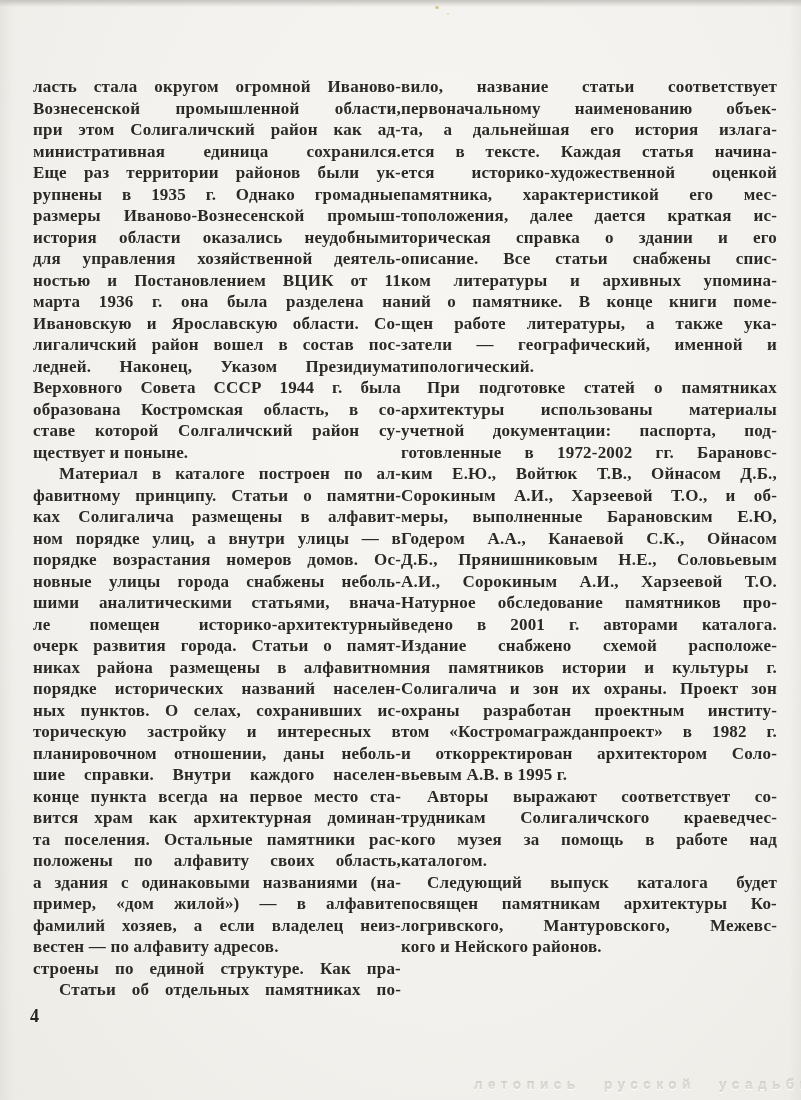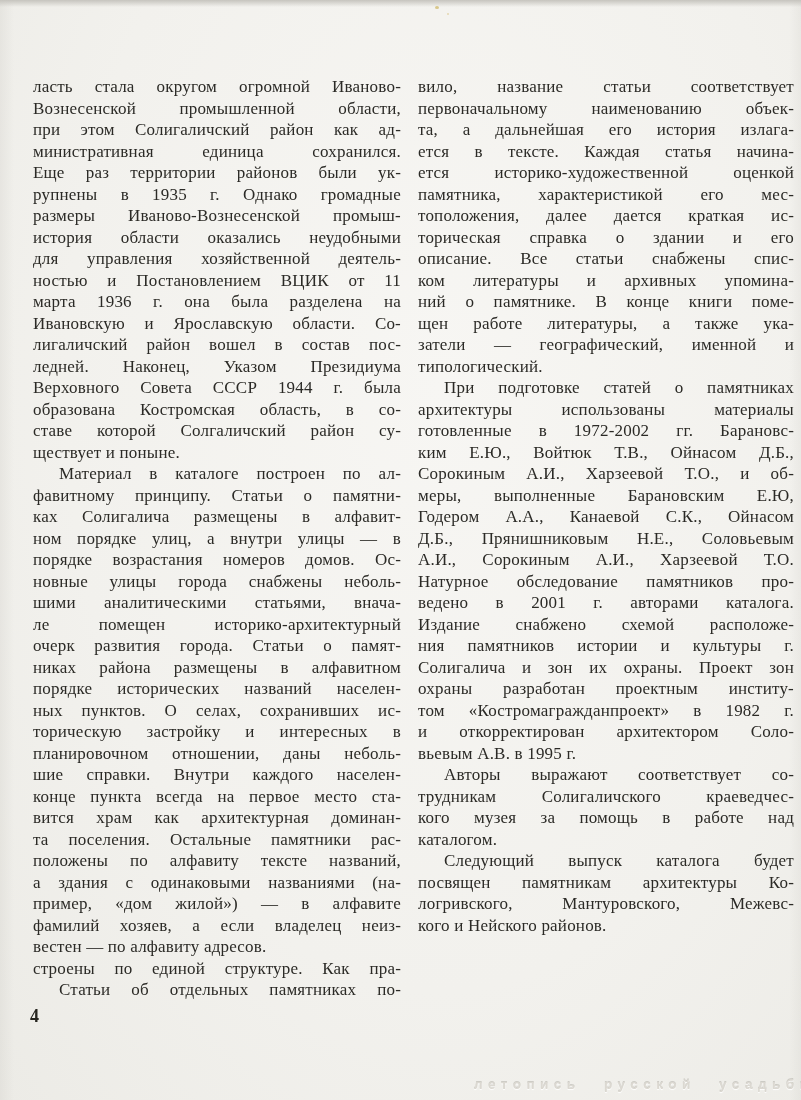--- a/index.html
+++ b/index.html
@@ -15,21 +15,21 @@
       linear-gradient(270deg, rgba(205,203,197,.22), rgba(0,0,0,0) 12px),
       radial-gradient(ellipse at 55% 35%, #f7f6f3 0%, #f2f1ed 60%, #ecebe6 100%);
     font-family: "Liberation Serif", "DejaVu Serif", serif;
     color: #2b2a26;
   }
   .columns {
     position: absolute;
     left: 33px;
     top: 76px;
     display: flex;
-    gap: 17px;
+    font-weight: bold;
   }
   .column { display: block; }
   .column.left  { width: 368px; }
   .column.right { width: 376px; }
   .para { margin: 0; }
   .line {
     font-size: 17px;
     line-height: 21.5px;
     height: 21.5px;
     text-align: justify;
@@ -110,21 +110,21 @@
           <div class="line">очерк развития города. Статьи о памят-</div>
           <div class="line">никах района размещены в алфавитном</div>
           <div class="line">порядке исторических названий населен-</div>
           <div class="line">ных пунктов. О селах, сохранивших ис-</div>
           <div class="line">торическую застройку и интересных в</div>
           <div class="line">планировочном отношении, даны неболь-</div>
           <div class="line">шие справки. Внутри каждого населен-</div>
           <div class="line">конце пункта всегда на первое место ста-</div>
           <div class="line">вится храм как архитектурная доминан-</div>
           <div class="line">та поселения. Остальные памятники рас-</div>
-          <div class="line">положены по алфавиту тексте названий,</div>
+          <div class="line">положены по алфавиту своих область,</div>
           <div class="line">а здания с одинаковыми названиями (на-</div>
           <div class="line">пример, «дом жилой») — в алфавите</div>
           <div class="line">фамилий хозяев, а если владелец неиз-</div>
           <div class="line last">вестен — по алфавиту адресов.</div>
         </div>
         <div class="para">
           <div class="line">строены по единой структуре. Как пра-</div>
           <div class="line indent">Статьи об отдельных памятниках по-</div>
         </div>
       </div>
@@ -141,20 +141,21 @@
           <div class="line">описание. Все статьи снабжены спис-</div>
           <div class="line">ком литературы и архивных упомина-</div>
           <div class="line">ний о памятнике. В конце книги поме-</div>
           <div class="line">щен работе литературы, а также ука-</div>
           <div class="line">затели — географический, именной и</div>
           <div class="line last">типологический.</div>
         </div>
         <div class="para">
           <div class="line indent">При подготовке статей о памятниках</div>
           <div class="line">архитектуры использованы материалы</div>
+          <div class="line">учетной документации: паспорта, под-</div>
           <div class="line">готовленные в 1972-2002 гг. Барановс-</div>
           <div class="line">ким Е.Ю., Войтюк Т.В., Ойнасом Д.Б.,</div>
           <div class="line">Сорокиным А.И., Харзеевой Т.О., и об-</div>
           <div class="line">меры, выполненные Барановским Е.Ю,</div>
           <div class="line">Годером А.А., Канаевой С.К., Ойнасом</div>
           <div class="line">Д.Б., Прянишниковым Н.Е., Соловьевым</div>
           <div class="line">А.И., Сорокиным А.И., Харзеевой Т.О.</div>
           <div class="line">Натурное обследование памятников про-</div>
           <div class="line">ведено в 2001 г. авторами каталога.</div>
           <div class="line">Издание снабжено схемой расположе-</div>

